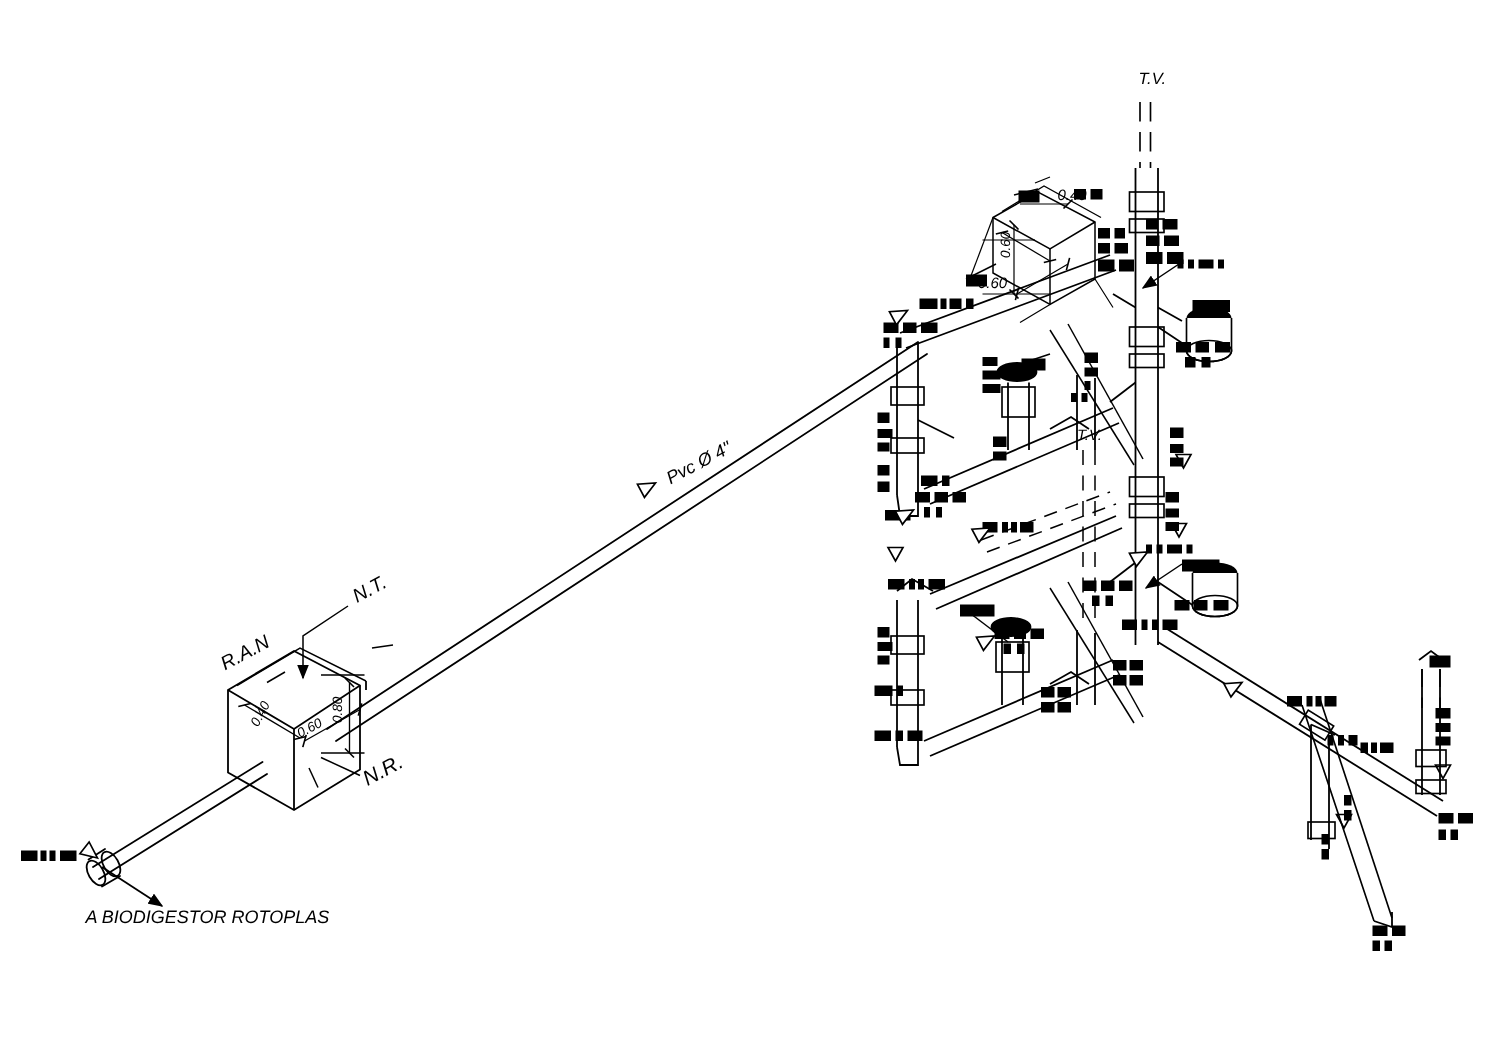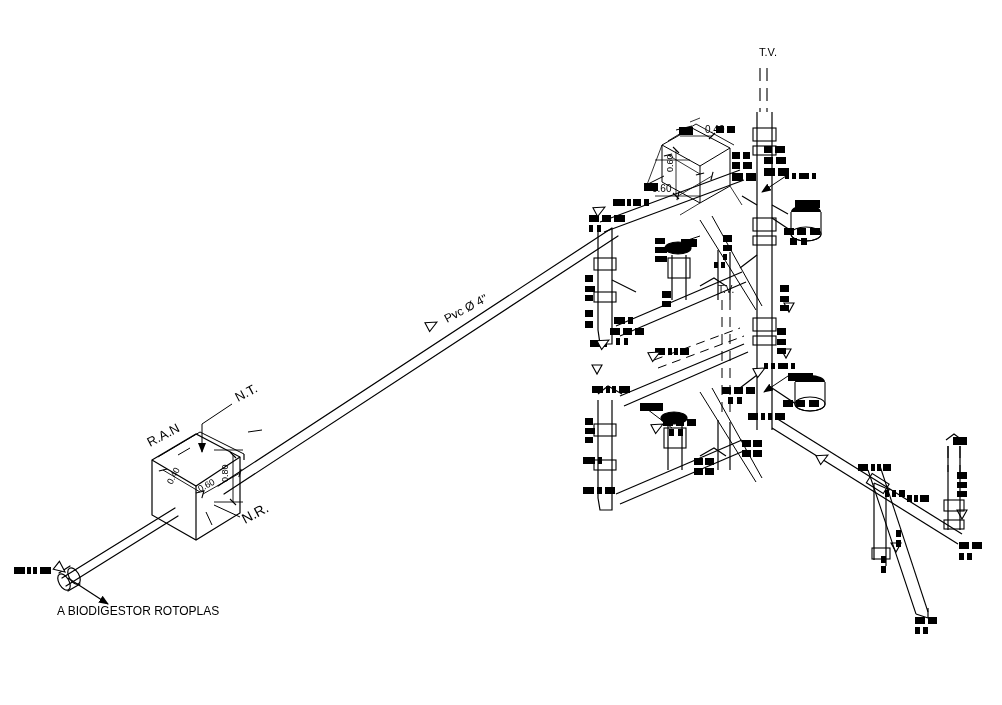--- a/index.html
+++ b/index.html
@@ -1,19 +1,19 @@
 <!DOCTYPE html>
 <html><head>
 <meta charset="utf-8">
 <title>Isometric Sanitary Drawing</title>
 <style>
   html,body{margin:0;padding:0;background:#ffffff;}
   body{width:1002px;height:705px;overflow:hidden;
        font-family:"Liberation Sans",sans-serif;color:#000;}
-  #sheet{position:relative;width:1002px;height:705px;background:#fff;}
+  #sheet{position:relative;width:1002px;height:705px;background:#fff;font-style:italic;}
   svg{display:block;}
   .lbl{font-family:"Liberation Sans",sans-serif;fill:#000;}
 </style>
 </head>
 <body>
 
 <div id="sheet">
 <svg width="1002" height="705" viewBox="0 0 1002 705">
 
   <defs>

